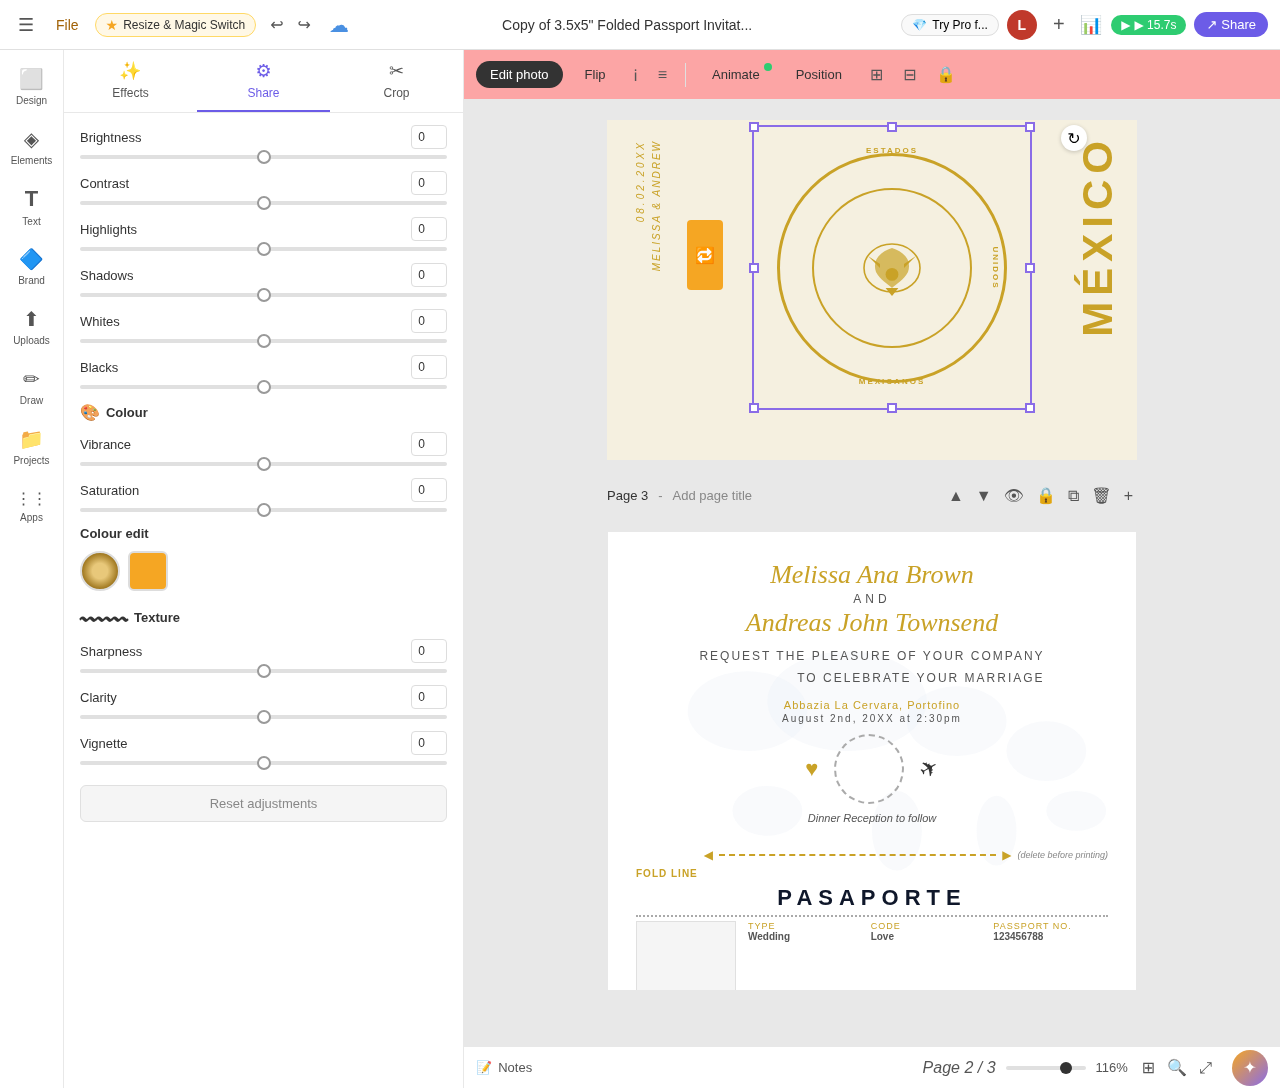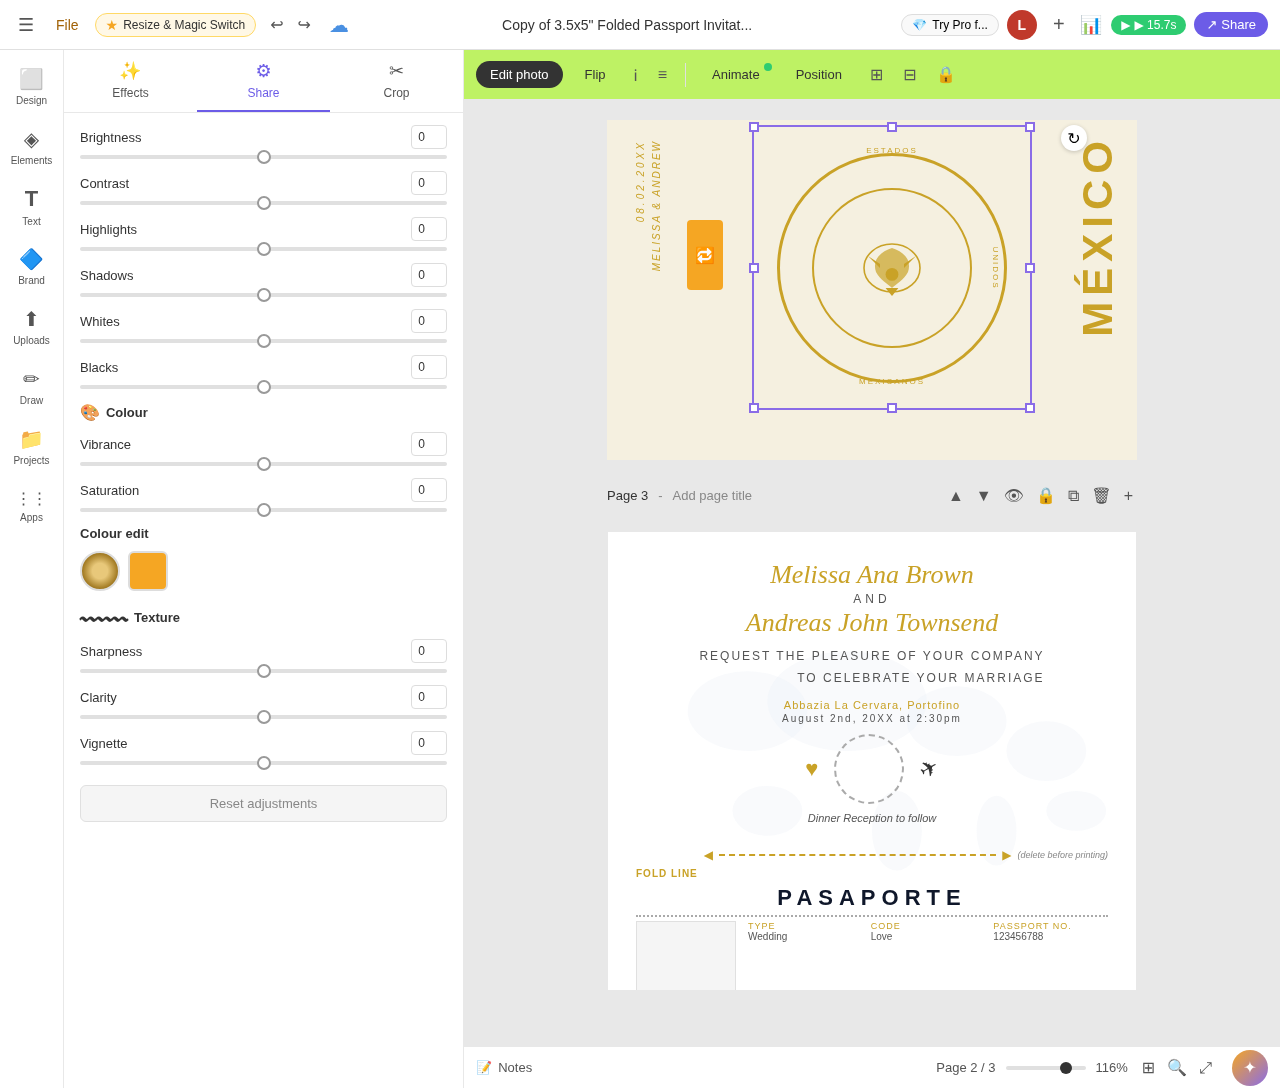--- a/index.html
+++ b/index.html
@@ -124,21 +124,21 @@
       flex: 1;
       display: flex;
       flex-direction: column;
       overflow: hidden;
       background: #e8e8e8;
     }
 
     
     .photo-toolbar {
       height: 50px;
-      background: #bef264;
+      background: #fca5a5;
       border-bottom: 1px solid #e8e8e8;
       display: flex;
       align-items: center;
       padding: 0 12px;
       gap: 8px;
       flex-shrink: 0;
     }
     .photo-toolbar-btn {
       padding: 6px 14px;
       border-radius: 20px;
@@ -189,20 +189,21 @@
     }
     .seal-circle {
       width: 230px;
       height: 230px;
       border: 3px solid #c9a227;
       border-radius: 50%;
       display: flex;
       align-items: center;
       justify-content: center;
       position: relative;
+      font-weight: bold;
     }
     .seal-inner-circle {
       width: 160px;
       height: 160px;
       border: 2px solid #c9a227;
       border-radius: 50%;
       display: flex;
       align-items: center; justify-content: center;
       position: relative;
     }
@@ -288,35 +289,35 @@
     .page3-name2 { font-family: 'Georgia', serif; font-style: italic; font-size: 26px; color: #c9a227; margin-bottom: 8px; }
     .page3-request { font-size: 12px; letter-spacing: 2px; color: #555; text-align: right; line-height: 1.8; }
     .page3-venue { font-size: 11px; color: #c9a227; letter-spacing: 1px; margin-top: 10px; text-align: center; }
     .page3-date { font-size: 10px; color: #555; letter-spacing: 2px; margin-top: 2px; }
     .page3-dinner { font-size: 11px; font-style: italic; color: #555; margin-top: 8px; }
     .page3-pasaporte { font-size: 22px; font-weight: bold; letter-spacing: 6px; color: #0f172a; margin-top: 6px; }
     .page3-dots { border-top: 2px dotted #aaa; width: 100%; margin: 4px 0; }
     .page3-photo-box { width: 100px; height: 80px; border: 1px solid #e0e0e0; background: #f5f5f5; flex-shrink: 0; }
     .page3-passport-fields { flex: 1; padding-left: 12px; display: grid; grid-template-columns: 1fr 1fr 1fr; gap: 15px 8px; }
     .pp-field-label { font-size: 9px; color: #c9a227; letter-spacing: 1px; text-transform: uppercase; }
-    .pp-field-value { font-size: 10px; color: #555; }
+    .pp-field-value { font-size: 10px; color: #555; font-weight: bold; }
 
     
     .bottom-bar {
       height: 42px;
       background: #fff;
       border-top: 1px solid #e8e8e8;
       display: flex;
       align-items: center;
       padding: 0 12px;
       gap: 8px;
       flex-shrink: 0;
     }
     .bottom-notes { display: flex; align-items: center; gap: 6px; font-size: 13px; color: #555; cursor: pointer; }
-    .bottom-page-info { margin-left: auto; font-size: 13px; color: #555; }
+    .bottom-page-info { margin-left: auto; font-size: 16px; color: #555; font-style: italic; }
     .zoom-slider { width: 80px; height: 4px; background: #e0e0e0; border-radius: 2px; position: relative; }
     .zoom-thumb { position: absolute; top: 50%; transform: translate(-50%, -50%); width: 12px; height: 12px; background: #333; border-radius: 50%; left: 75%; }
     .zoom-label { font-size: 13px; color: #555; }
     .bottom-actions { display: flex; gap: 4px; }
     .bottom-action-btn { background: none; border: none; font-size: 16px; color: #555; cursor: pointer; padding: 2px 4px; }
     .ai-btn { width: 36px; height: 36px; background: linear-gradient(135deg, #f5a623, #8a6ce7); border-radius: 50%; display: flex; align-items: center; justify-content: center; cursor: pointer; margin-left: 8px; }
     .ai-btn-icon { color: #fff; font-size: 16px; }
   </style>
 </head>
 <body>

